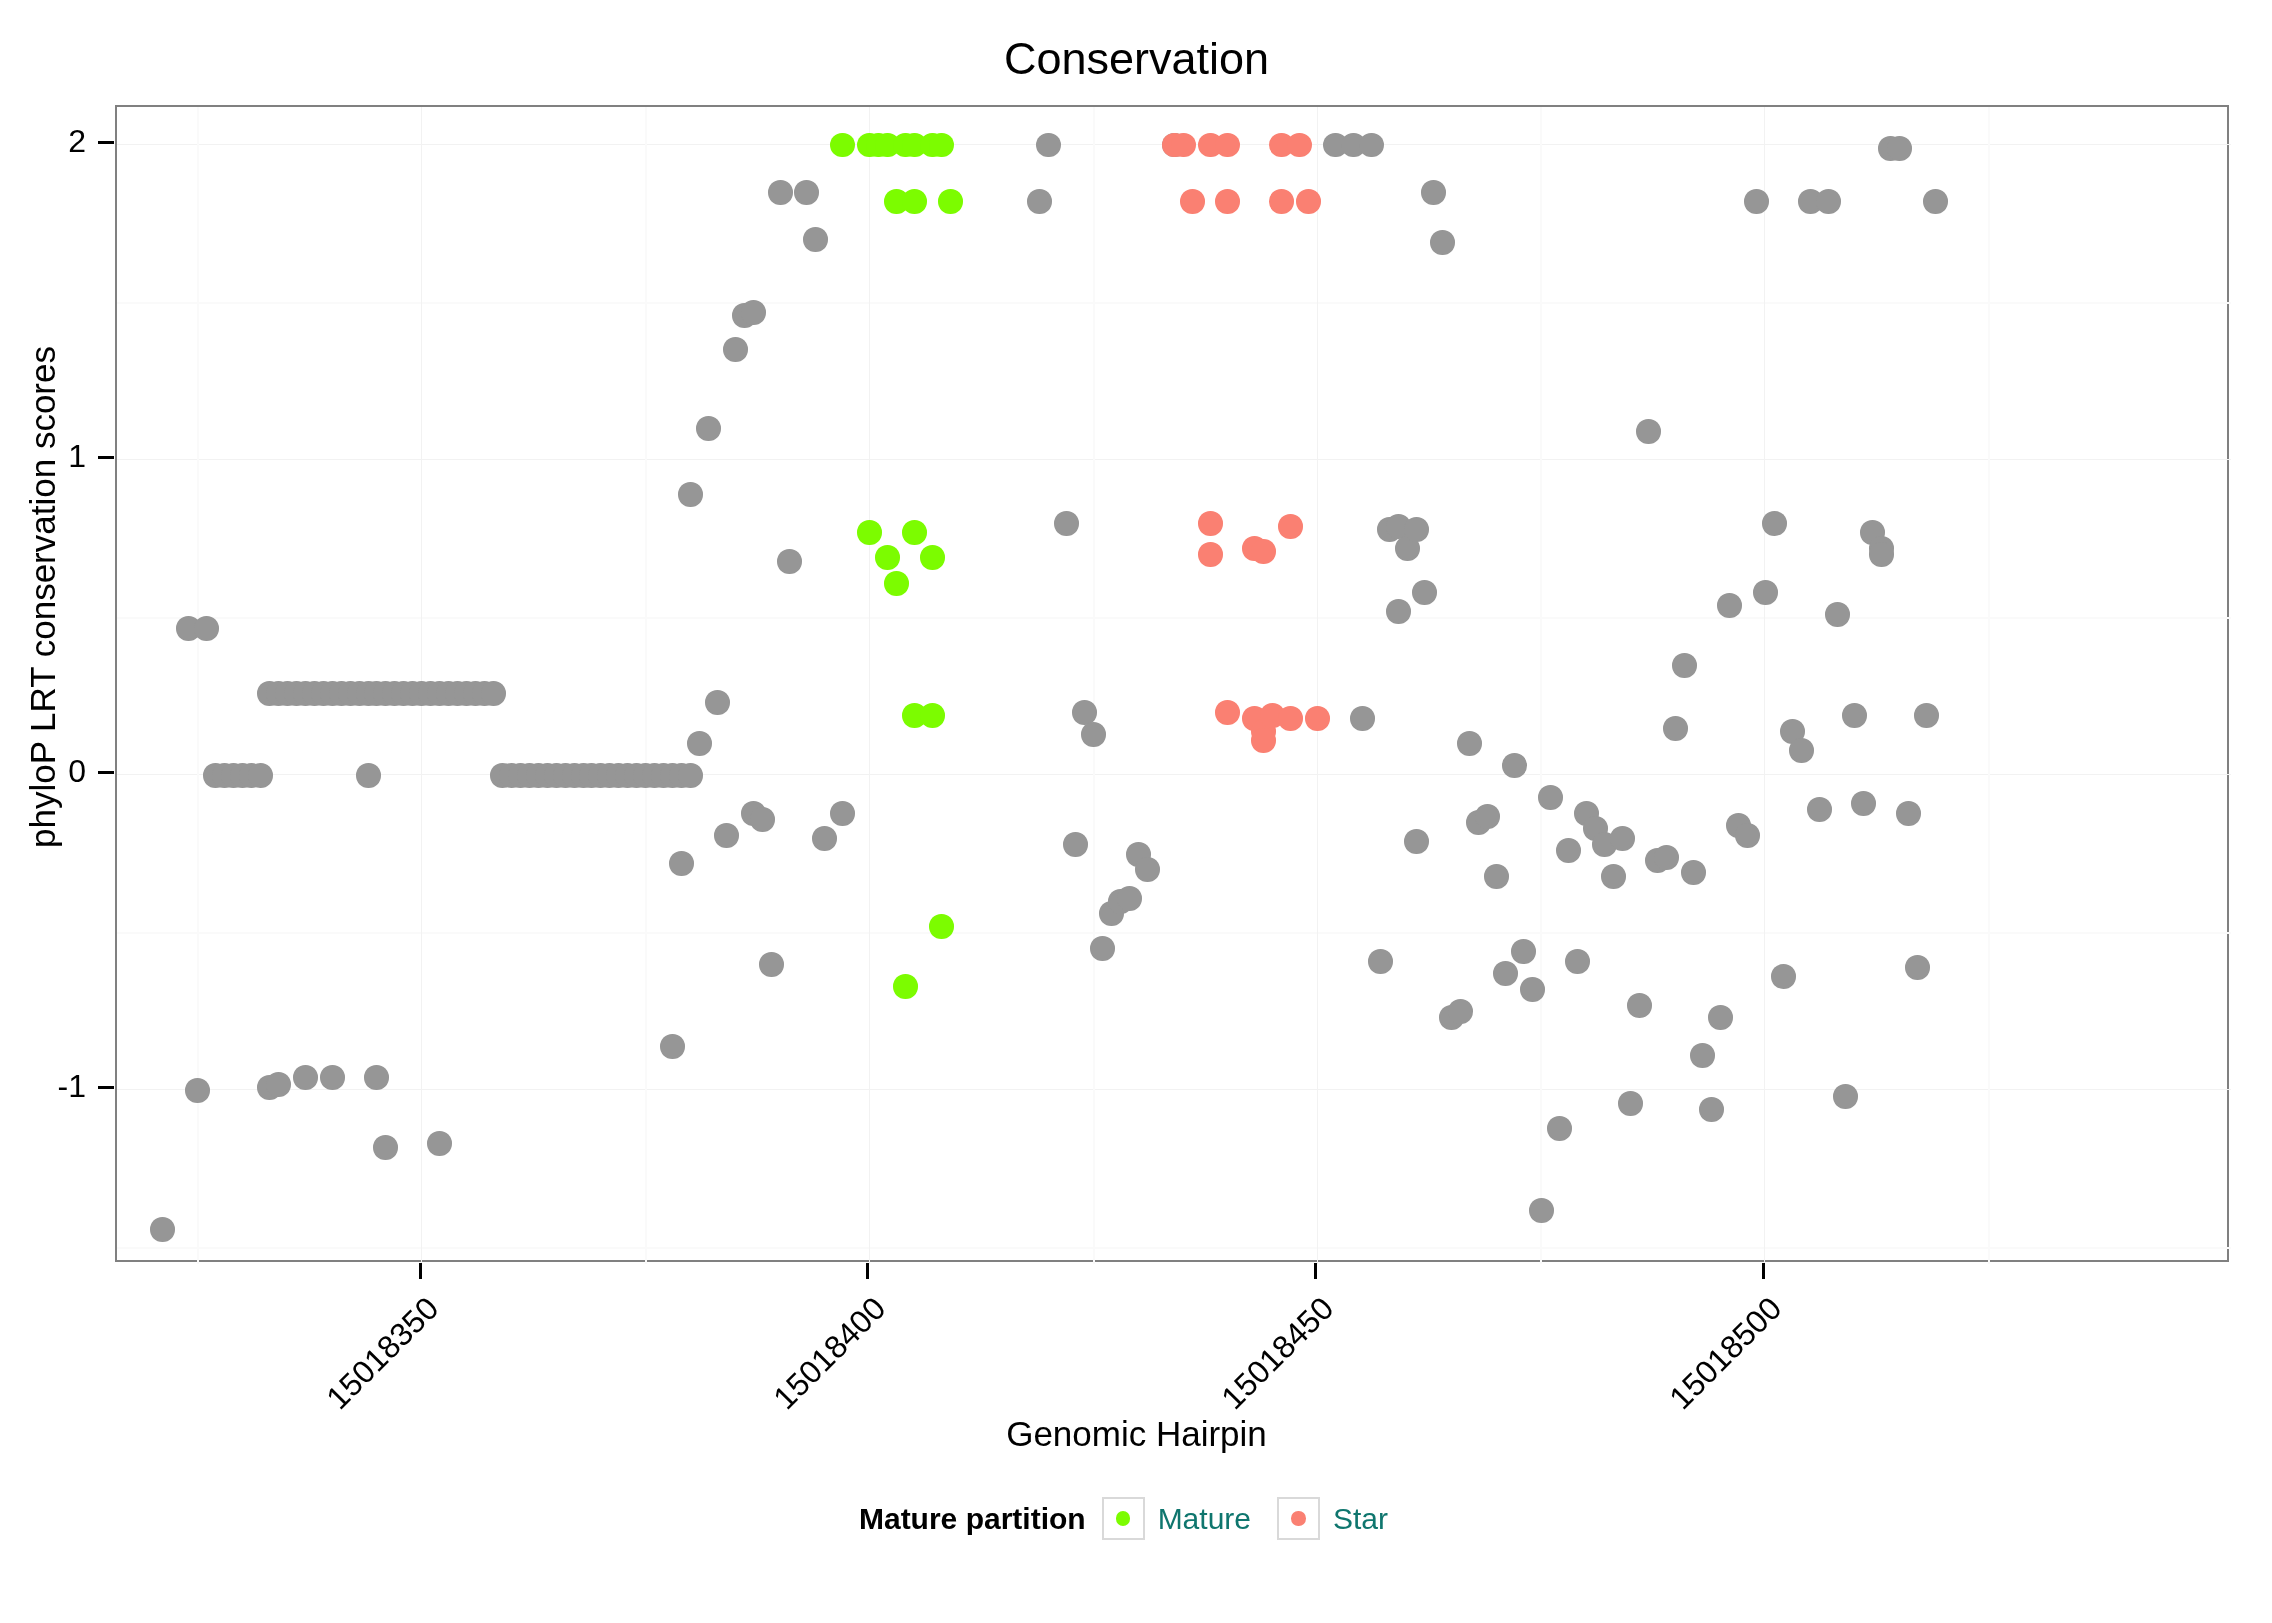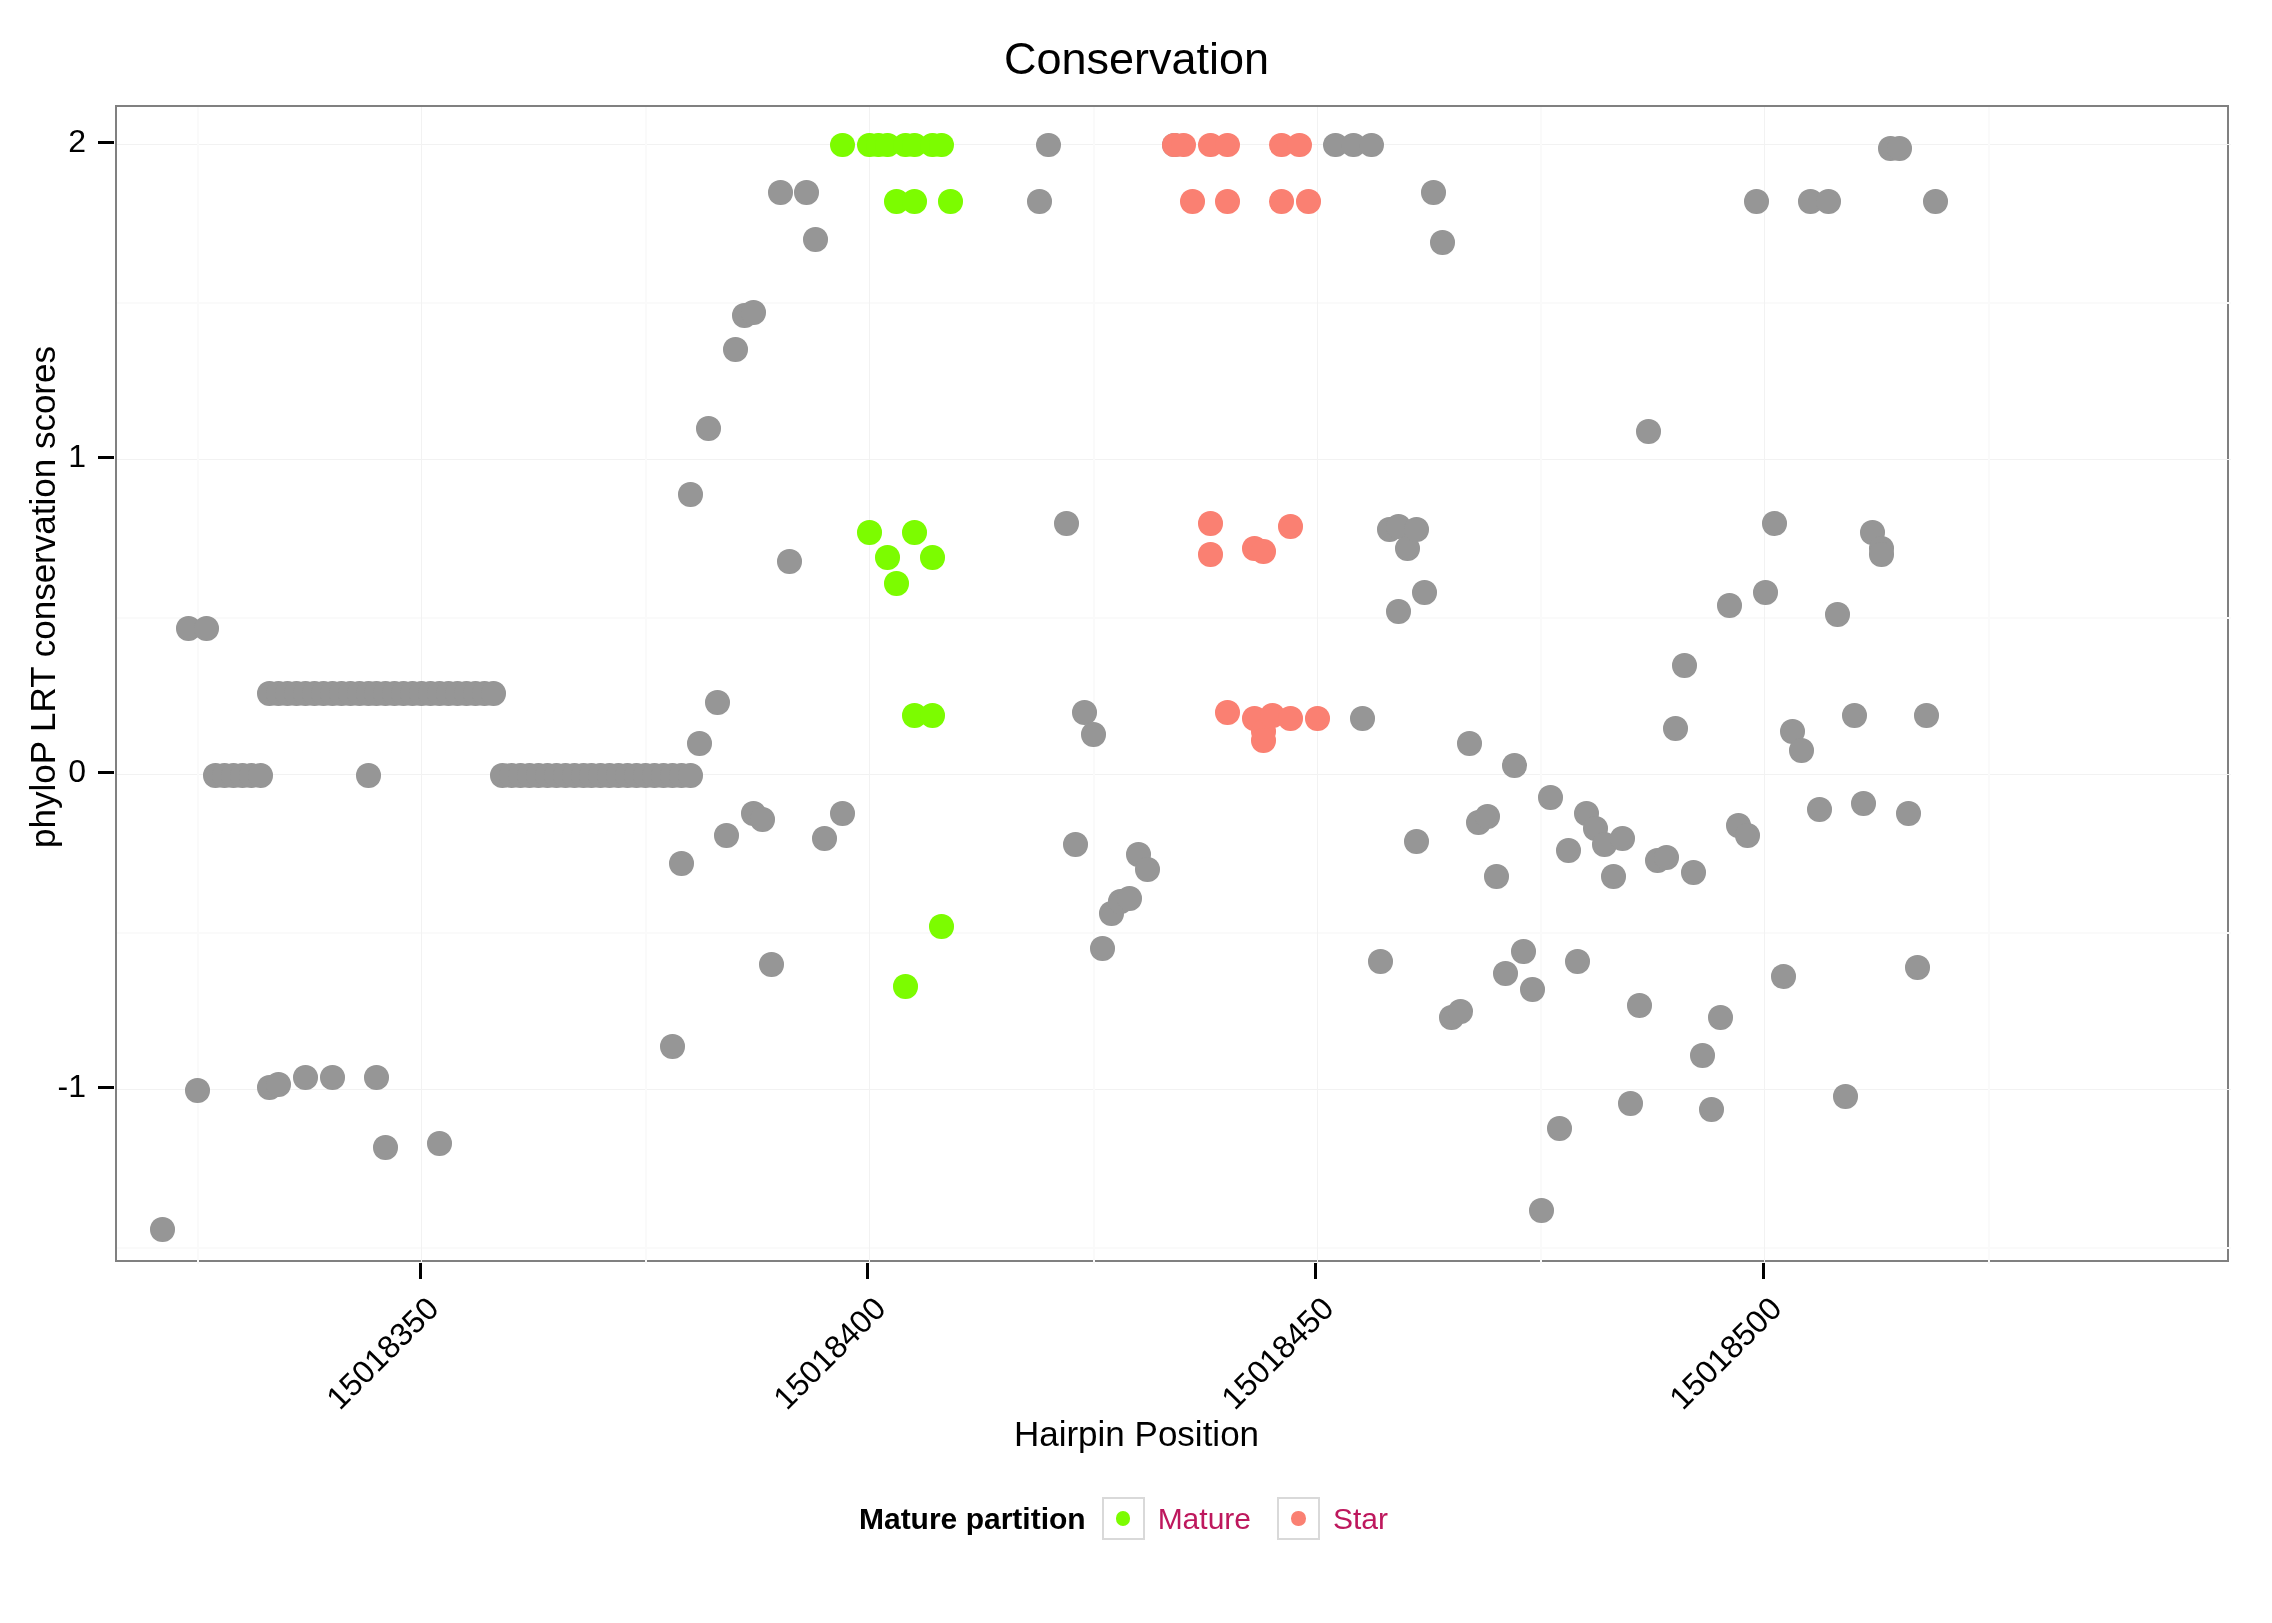--- a/index.html
+++ b/index.html
@@ -49,21 +49,21 @@
     display:flex; align-items:center; justify-content:center; gap:0px;
   }
   .legend-title{font-size:30px;font-weight:bold;color:#000;margin-right:16px;
     font-family:"Liberation Sans",sans-serif;}
   .legend-key{
     width:43px;height:43px;background:#fff;border:2.9px solid #d9d9d9;
     display:flex;align-items:center;justify-content:center;box-sizing:border-box;
     margin-right:13px;
   }
   .legend-dot{width:14.4px;height:14.4px;border-radius:50%;}
-  .legend-label{font-size:30px;color:#be185d;margin-right:26px;
+  .legend-label{font-size:30px;color:#0f766e;margin-right:26px;
     font-family:"Liberation Sans",sans-serif;}
 </style>
 </head>
 <body>
 
 <div id="root">
 
   <div class="plot-title">Conservation</div>
 
   <div class="panel" id="panel">
@@ -309,21 +309,21 @@
       <div class="xtick-label" style="left: -301px; width: 721px; text-align: right; top: 1290px;">15018350</div>
       <div class="xtick-mark" style="left: 866px; top: 1263px;"></div>
       <div class="xtick-label" style="left: 146px; width: 721px; text-align: right; top: 1290px;">15018400</div>
       <div class="xtick-mark" style="left: 1314px; top: 1263px;"></div>
       <div class="xtick-label" style="left: 594px; width: 721px; text-align: right; top: 1290px;">15018450</div>
       <div class="xtick-mark" style="left: 1762px; top: 1263px;"></div>
       <div class="xtick-label" style="left: 1042px; width: 721px; text-align: right; top: 1290px;">15018500</div>
     </div>
 
   <div class="axis-title-y">phyloP LRT conservation scores</div>
-  <div class="axis-title-x">Hairpin Position</div>
+  <div class="axis-title-x">Genomic Hairpin</div>
 
   <div class="legend">
     <span class="legend-title">Mature partition</span>
     <div class="legend-key">
       <span class="legend-dot" id="ld0" style="background: rgb(124, 252, 0);"></span>
     </div>
     <span class="legend-label">Mature</span>
     <div class="legend-key">
       <span class="legend-dot" id="ld1" style="background: rgb(250, 128, 114);"></span>
     </div>

